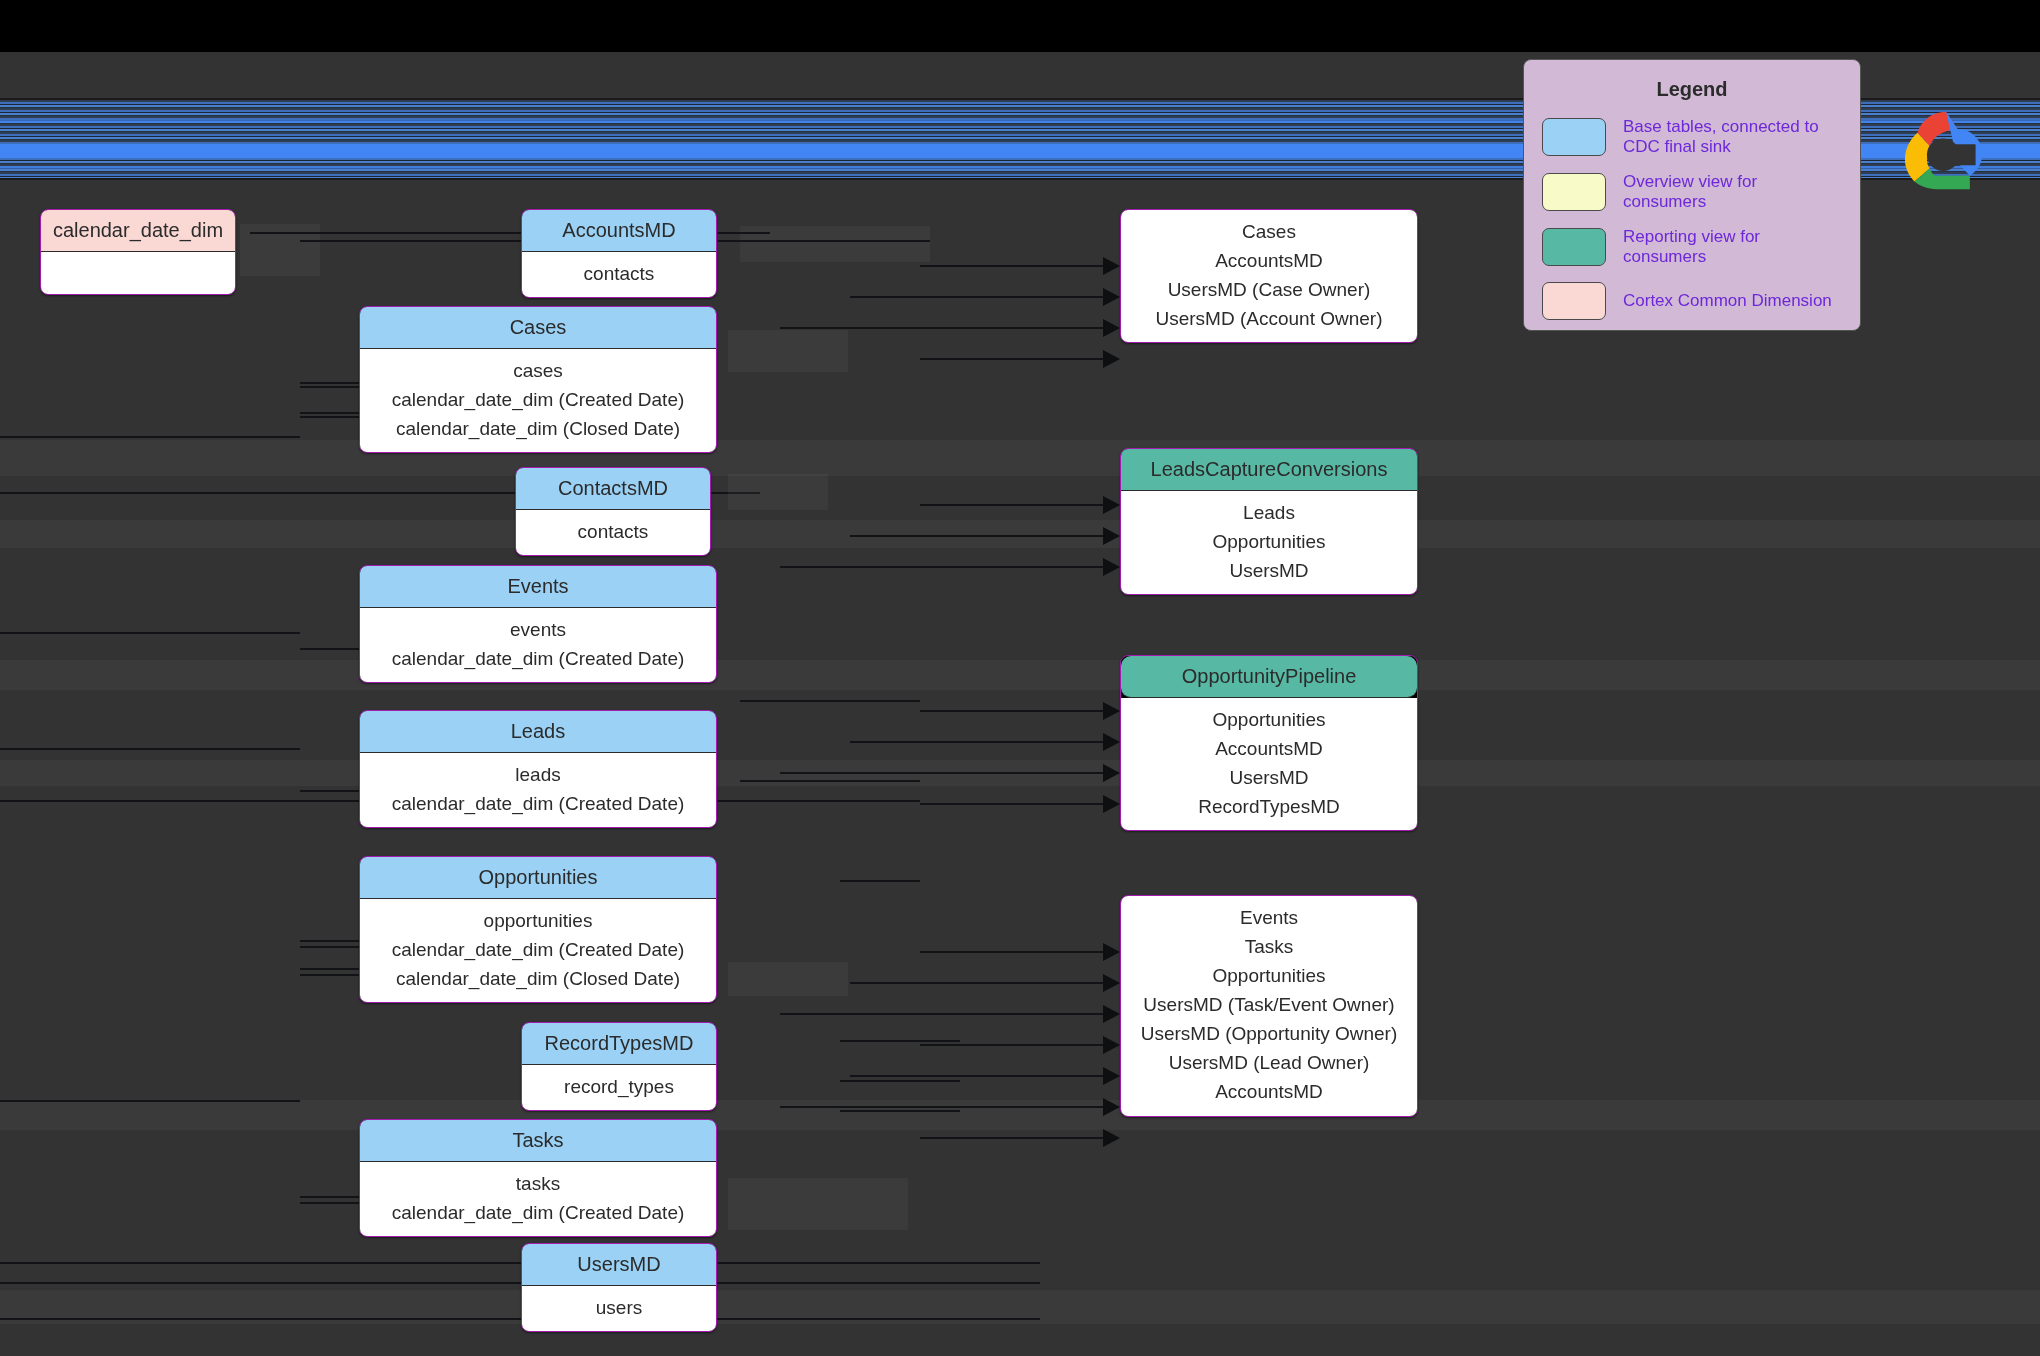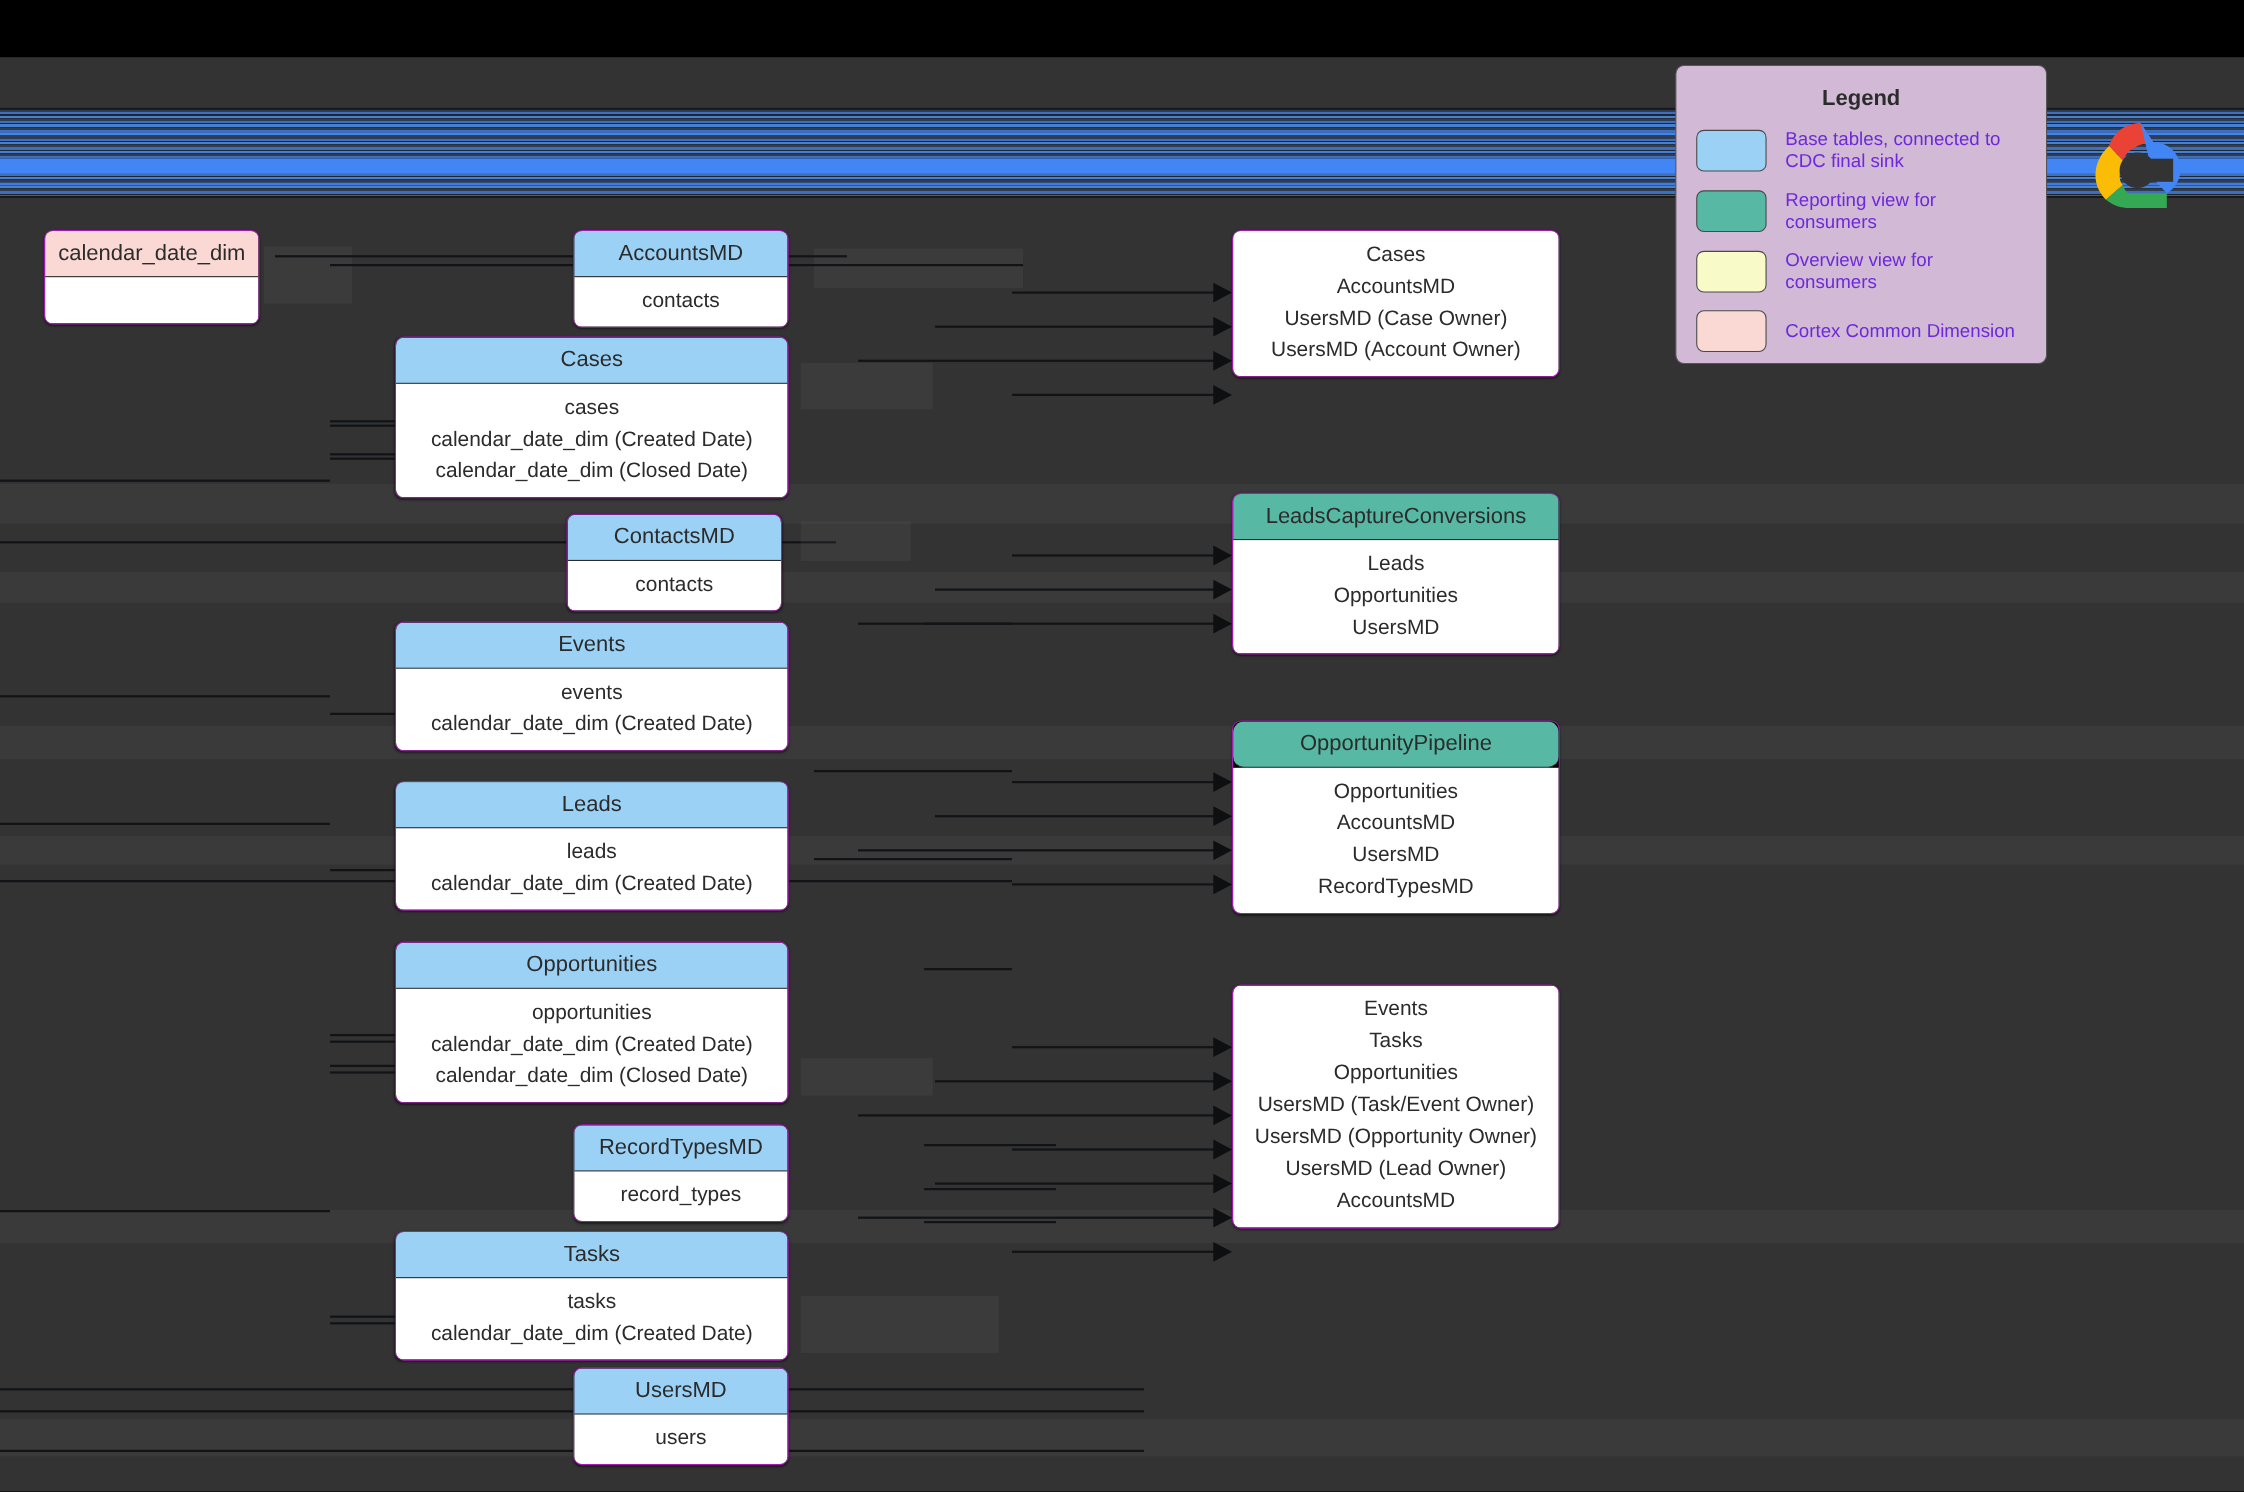--- a/index.html
+++ b/index.html
@@ -367,26 +367,26 @@
     </div>
 
   <div id="legend">
     <div class="title">Legend</div>
     <div id="legend-rows">
         <div class="legend-row">
           <div class="legend-swatch" style="background: rgb(154, 209, 245);"></div>
           <div class="legend-label">Base tables, connected to CDC final sink</div>
         </div>
         <div class="legend-row">
+          <div class="legend-swatch" style="background: rgb(248, 250, 200);"></div>
+          <div class="legend-label">Overview view for consumers</div>
+        </div>
+        <div class="legend-row">
           <div class="legend-swatch" style="background: rgb(87, 184, 164);"></div>
           <div class="legend-label">Reporting view for consumers</div>
-        </div>
-        <div class="legend-row">
-          <div class="legend-swatch" style="background: rgb(248, 250, 200);"></div>
-          <div class="legend-label">Overview view for consumers</div>
         </div>
         <div class="legend-row">
           <div class="legend-swatch" style="background: rgb(250, 217, 213);"></div>
           <div class="legend-label">Cortex Common Dimension</div>
         </div>
       </div>
   </div>
 
   <div id="gcp-logo">
     <svg viewBox="0 0 100 88" width="96" height="84" aria-hidden="true">

